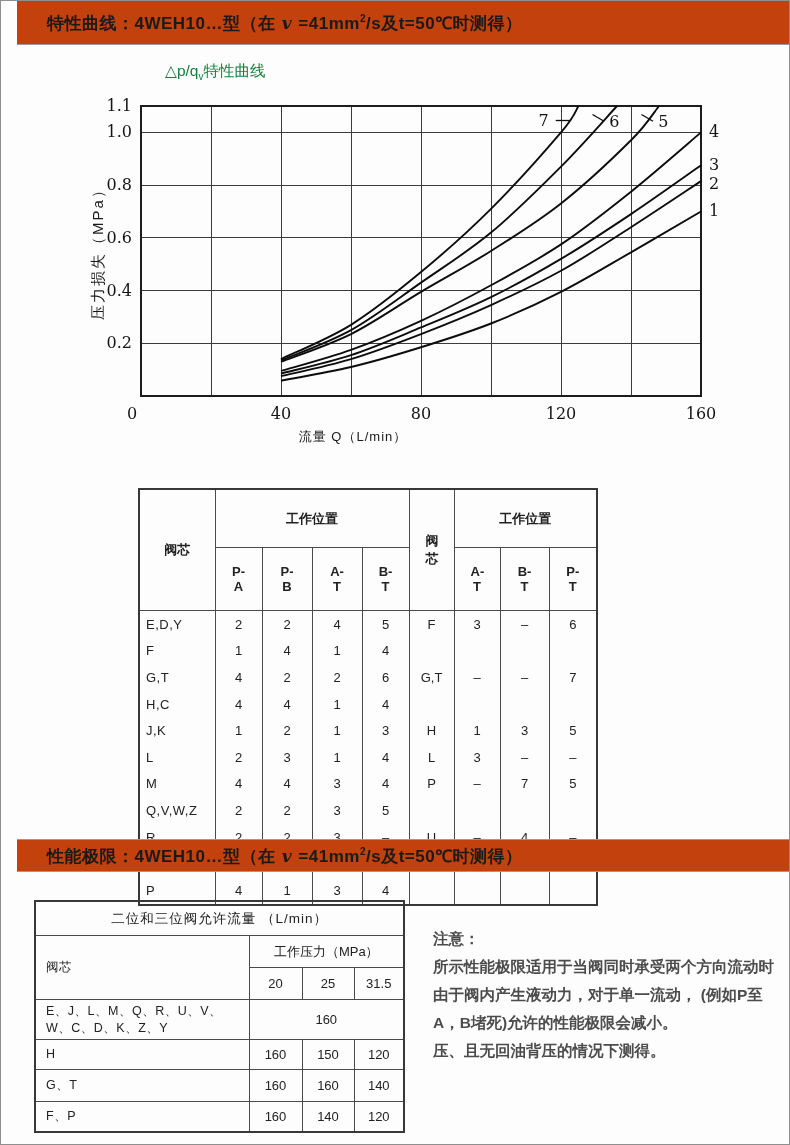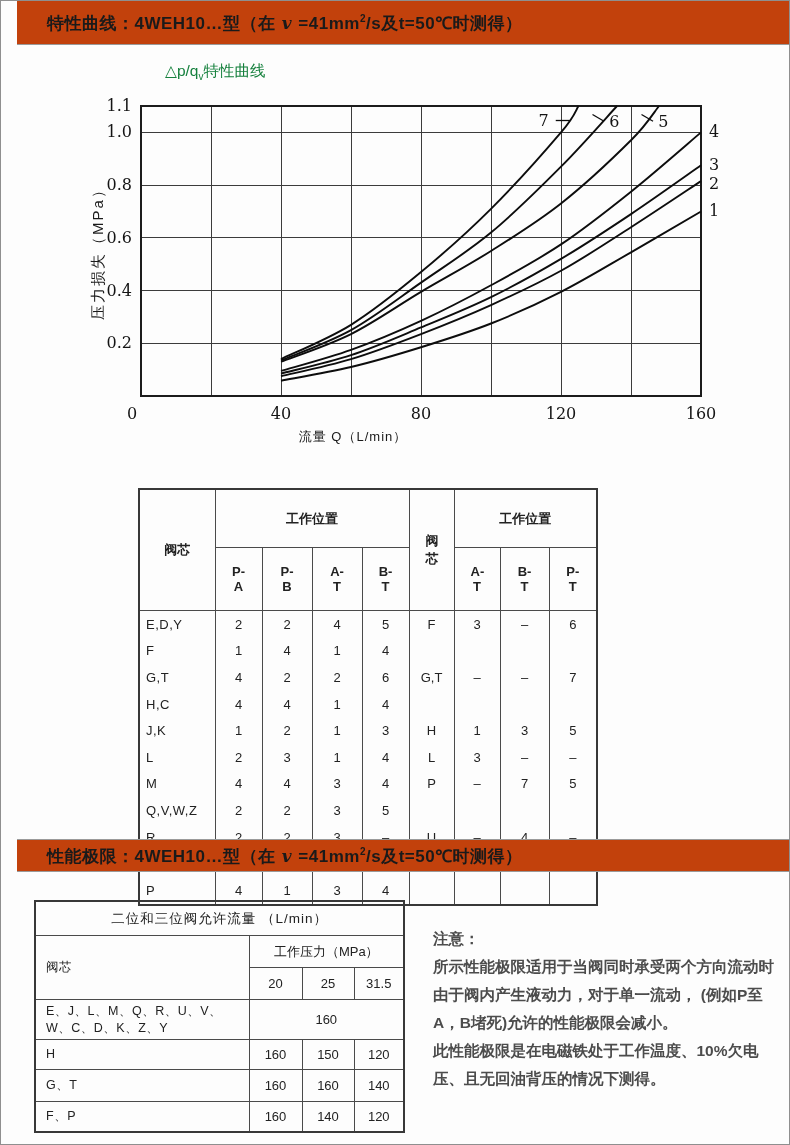--- a/index.html
+++ b/index.html
@@ -321,18 +321,17 @@
         </tr>
       </tbody>
   </table>
 
   <div class="notes">
     <div>注意：</div>
     <div id="notes-lines">
         <div>所示性能极限适用于当阀同时承受两个方向流动时</div>
         <div>由于阀内产生液动力，对于单一流动， (例如P至</div>
         <div>A，B堵死)允许的性能极限会减小。</div>
-        <div>此性能极限是在电磁铁处于工作温度、10%欠电</div>
         <div>压、且无回油背压的情况下测得。</div>
       </div>
   </div>
 
 </div>
 
 </body></html>

